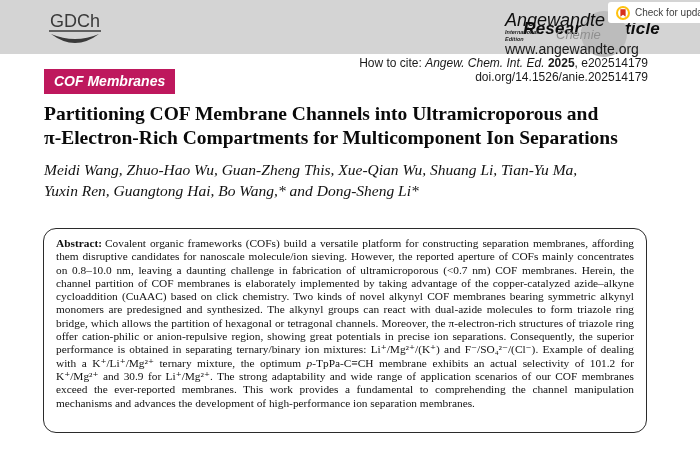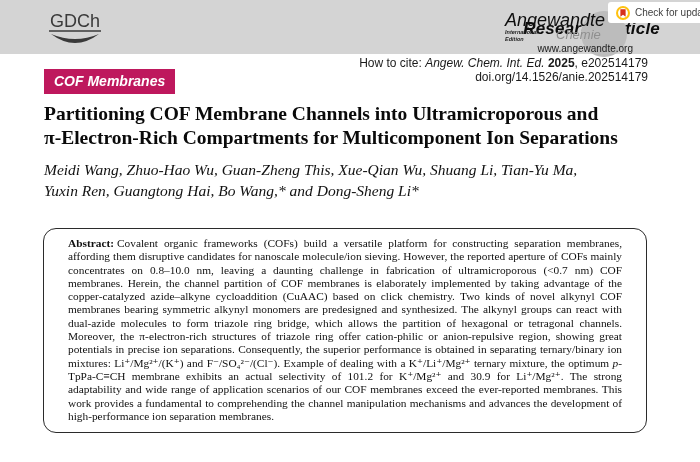--- a/index.html
+++ b/index.html
@@ -15,21 +15,21 @@
   .research-article{
     position:absolute;left:0;right:40px;top:19px;text-align:right;
     font-style:italic;font-weight:bold;font-size:17px;color:#0d0d0d;letter-spacing:.2px;
   }
   .angewandte{position:absolute;left:505px;top:11px;width:130px;height:44px;}
   .aw-circle{position:absolute;left:76px;top:0px;width:46px;height:46px;border-radius:50%;background:#bcbcbc;}
   .aw-name{position:relative;font-style:italic;font-weight:normal;font-size:18px;line-height:18px;color:#0e0e0e;}
   .aw-row{position:relative;display:flex;}
   .aw-edition{font-style:italic;font-weight:bold;font-size:5.5px;line-height:7px;color:#222;width:48px;}
   .aw-chemie{font-style:italic;font-size:13px;line-height:12px;color:#8f8f8f;margin-left:3px;}
-  .aw-site{position:relative;font-size:10px;line-height:10px;color:#1a1a1a;text-align:right;width:128px;margin-top:1px;}
+  .aw-site{position:relative;font-size:14px;line-height:10px;color:#1a1a1a;text-align:right;width:128px;margin-top:1px;}
   .crossmark{
     position:absolute;left:608px;top:2px;width:130px;height:21px;background:#ffffff;border-radius:3px;
     display:flex;align-items:center;gap:5px;padding:0 8px;box-sizing:border-box;cursor:pointer;
   }
   .cm-text{font-size:10px;color:#3f3f3f;white-space:nowrap;}
 
   
   .cite{position:absolute;top:57px;right:52px;text-align:right;font-size:12px;line-height:13.5px;color:#1a1a1a;}
   .cite .j{font-style:italic;}
   .cite .y{font-weight:bold;}
@@ -48,21 +48,21 @@
   .authors{
     position:absolute;left:44px;top:159px;width:625px;
     font-family:"Liberation Serif","DejaVu Serif",serif;
     font-style:italic;font-size:15.5px;line-height:21px;color:#111111;
   }
   .aline{display:block;}
 
   
   .abstract{
     position:absolute;left:43px;top:228px;width:604px;height:205px;box-sizing:border-box;
-    border:1.5px solid #2b2b2b;border-radius:13px;padding:8px 24px;
+    border:1.5px solid #2b2b2b;border-radius:13px;padding:8px 12px;
     font-family:"Liberation Serif","DejaVu Serif",serif;
     font-size:11.35px;line-height:13.3px;text-align:justify;color:#101010;
   }
   .abs-label{font-weight:bold;margin-right:3px;}
   .abs-p{font-style:italic;}
 </style>
 </head>
 <body>
 
 <div class="page">

